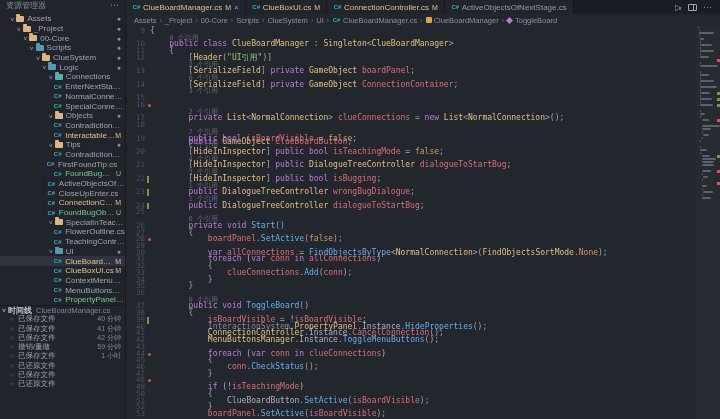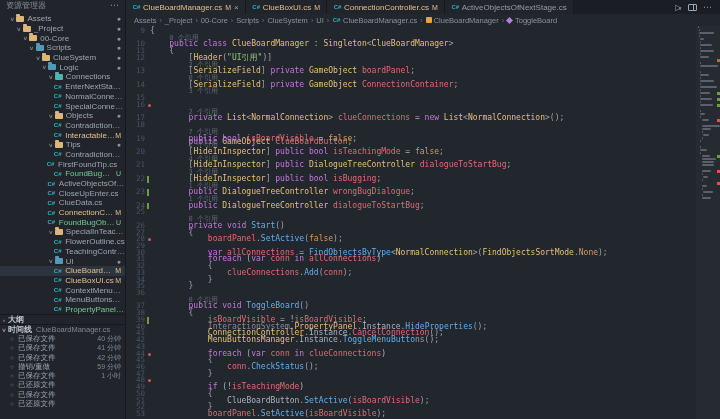--- a/index.html
+++ b/index.html
@@ -194,24 +194,20 @@
         <div class="trow" style="padding-left: 46.8px;">
           <span class="cicon">C#</span>
           <span class="lbl">ActiveObjectsOfNextStage...</span>
         </div>
         <div class="trow" style="padding-left: 46.8px;">
           <span class="cicon">C#</span>
           <span class="lbl">CloseUpEnter.cs</span>
         </div>
         <div class="trow" style="padding-left: 46.8px;">
           <span class="cicon">C#</span>
-          <span class="lbl">ClueData.cs</span>
-        </div>
-        <div class="trow" style="padding-left: 46.8px;">
-          <span class="cicon">C#</span>
           <span class="lbl c-mod">ConnectionControlle...</span>
           <span class="right badge-M">M</span>
         </div>
         <div class="trow" style="padding-left: 46.8px;">
           <span class="cicon">C#</span>
           <span class="lbl c-new">FoundBugObject.cs</span>
           <span class="right badge-U">U</span>
         </div>
         <div class="trow" style="padding-left: 46.8px;">
           <span class="chev">∨</span>
@@ -248,24 +244,20 @@
         </div>
         <div class="trow" style="padding-left: 53.2px;">
           <span class="cicon">C#</span>
           <span class="lbl">MenuButtonsManager.cs</span>
         </div>
         <div class="trow" style="padding-left: 53.2px;">
           <span class="cicon">C#</span>
           <span class="lbl c-new">PropertyPanel.cs</span>
         </div>
       </div>
-    <div class="sect">
-      <span class="chev">›</span>
-      <span>大纲</span>
-    </div>
     <div class="sect">
       <span class="chev">∨</span>
       <span>时间线</span>
       <span class="sub">ClueBoardManager.cs</span>
     </div>
     <div id="timeline">
         <div class="tlrow">
           <span class="ticon">○</span>
           <span>已保存文件</span>
           <span class="time">40 分钟</span>

